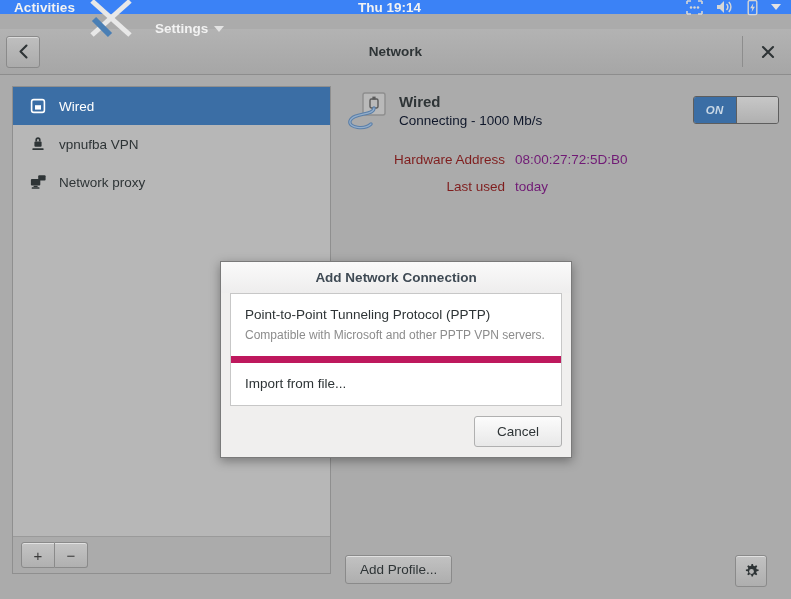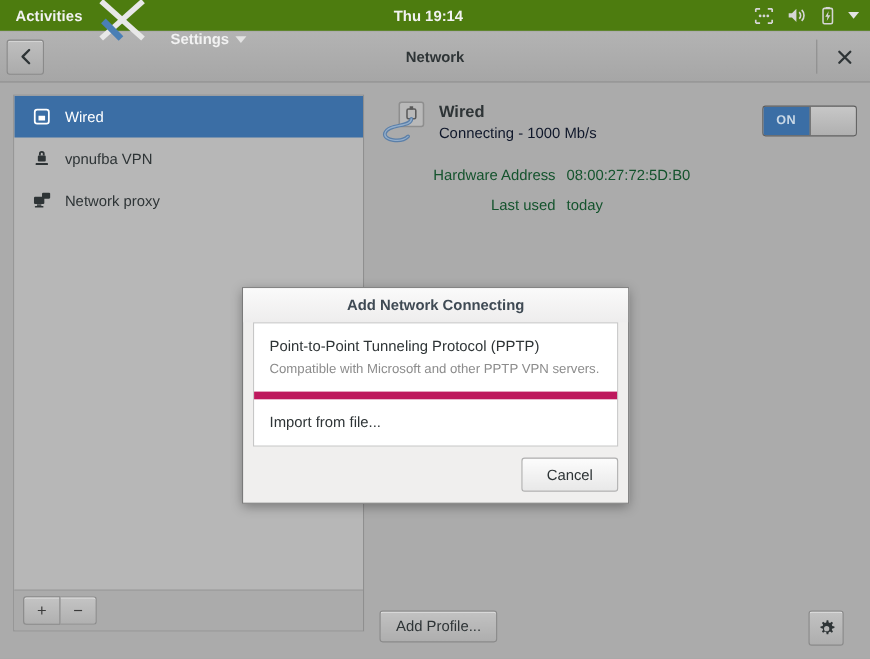--- a/index.html
+++ b/index.html
@@ -16,22 +16,22 @@
     width: 791px;
     height: 599px;
     overflow: hidden;
     background: #ababab;
   }
 
   
   #topbar {
     position: absolute;
     left: 0; top: 0;
-    width: 791px; height: 28px;
-    background: #4d7c0f;
+    width: 791px; height: 14px;
+    background: #3b82f6;
     color: #ffffff;
     font-size: 13.5px;
     display: flex;
     align-items: center;
     z-index: 60;
   }
   #topbar .tb-activities {
     padding: 0 12px 0 14px;
     font-weight: bold;
     color: #f2f2f2;
@@ -226,20 +226,21 @@
   #toggle {
     margin-left: auto;
     margin-top: 6px;
     width: 86px; height: 28px;
     border: 1px solid #5e5e5e;
     border-radius: 3px;
     display: flex;
     overflow: hidden;
     cursor: pointer;
     box-sizing: border-box;
+    font-style: italic;
   }
   #toggle .t-on {
     flex: 1;
     background: #3b6ea5;
     color: #c9d8e6;
     font-size: 11.5px;
     font-weight: bold;
     display: flex; align-items: center; justify-content: center;
     letter-spacing: .4px;
   }
@@ -255,25 +256,25 @@
   }
   .prop-row {
     display: flex;
     margin-bottom: 12px;
     font-size: 13.5px;
     align-items: baseline;
   }
   .prop-label {
     width: 160px;
     text-align: right;
-    color: #14532d;
+    color: #7f1d1d;
     padding-right: 10px;
     flex: 0 0 160px;
   }
-  .prop-value { color: #14532d; }
+  .prop-value { color: #701a75; }
 
   #detail-actions {
     position: absolute;
     left: 0; right: 12px; bottom: -13px;
     display: flex;
     align-items: flex-start;
   }
   .btn {
     border: 1px solid #8a8a8a;
     border-radius: 3px;
@@ -498,21 +499,21 @@
             <svg width="17" height="17" viewBox="0 0 17 17">
               <path d="M8.5 0.9 l1.5 0 0.35 1.9 1.25 .52 1.6 -1.08 1.06 1.06 -1.08 1.6 .52 1.25 1.9 .35 0 1.5 -1.9 .35 -.52 1.25 1.08 1.6 -1.06 1.06 -1.6 -1.08 -1.25 .52 -.35 1.9 -1.5 0 -.35 -1.9 -1.25 -.52 -1.6 1.08 -1.06 -1.06 1.08 -1.6 -.52 -1.25 -1.9 -.35 0 -1.5 1.9 -.35 .52 -1.25 -1.08 -1.6 1.06 -1.06 1.6 1.08 1.25 -.52 Z" fill="#2e3436"></path>
               <circle cx="8.5" cy="8.5" r="2.4" fill="#b6b6b6"></circle>
             </svg>
           </button>
         </div>
 
       </div>
 
       <div id="dialog">
-        <div id="dialog-title">Add Network Connecting</div>
+        <div id="dialog-title">Add Network Connection</div>
 
         <div id="dialog-list">
           <div class="dlg-item">
             <div class="dlg-item-title">Point-to-Point Tunneling Protocol (PPTP)</div>
             <div class="dlg-item-sub">Compatible with Microsoft and other PPTP VPN servers.</div>
           </div>
           <div class="dlg-item">
             <div class="dlg-item-title">Import from file...</div>
           </div>
         </div>

